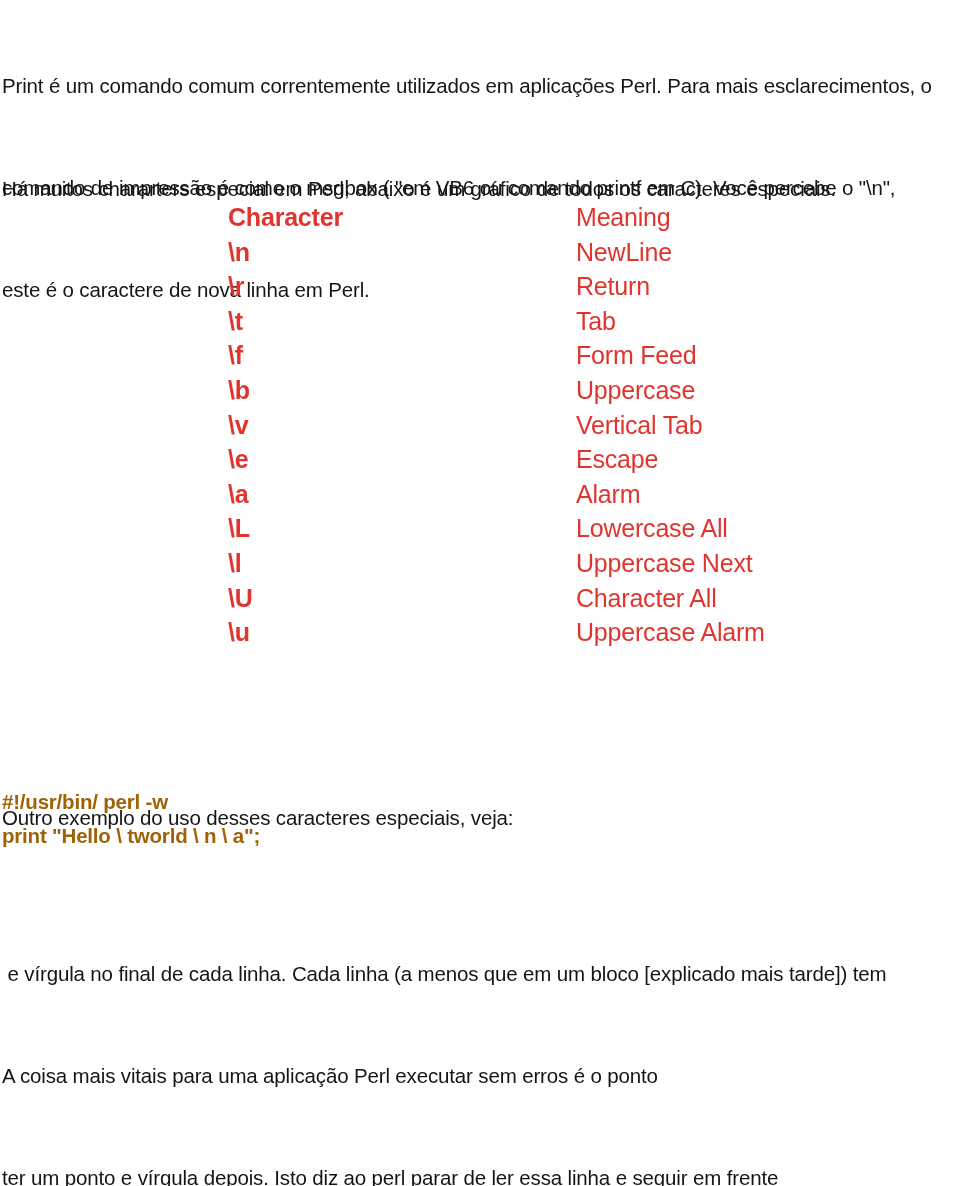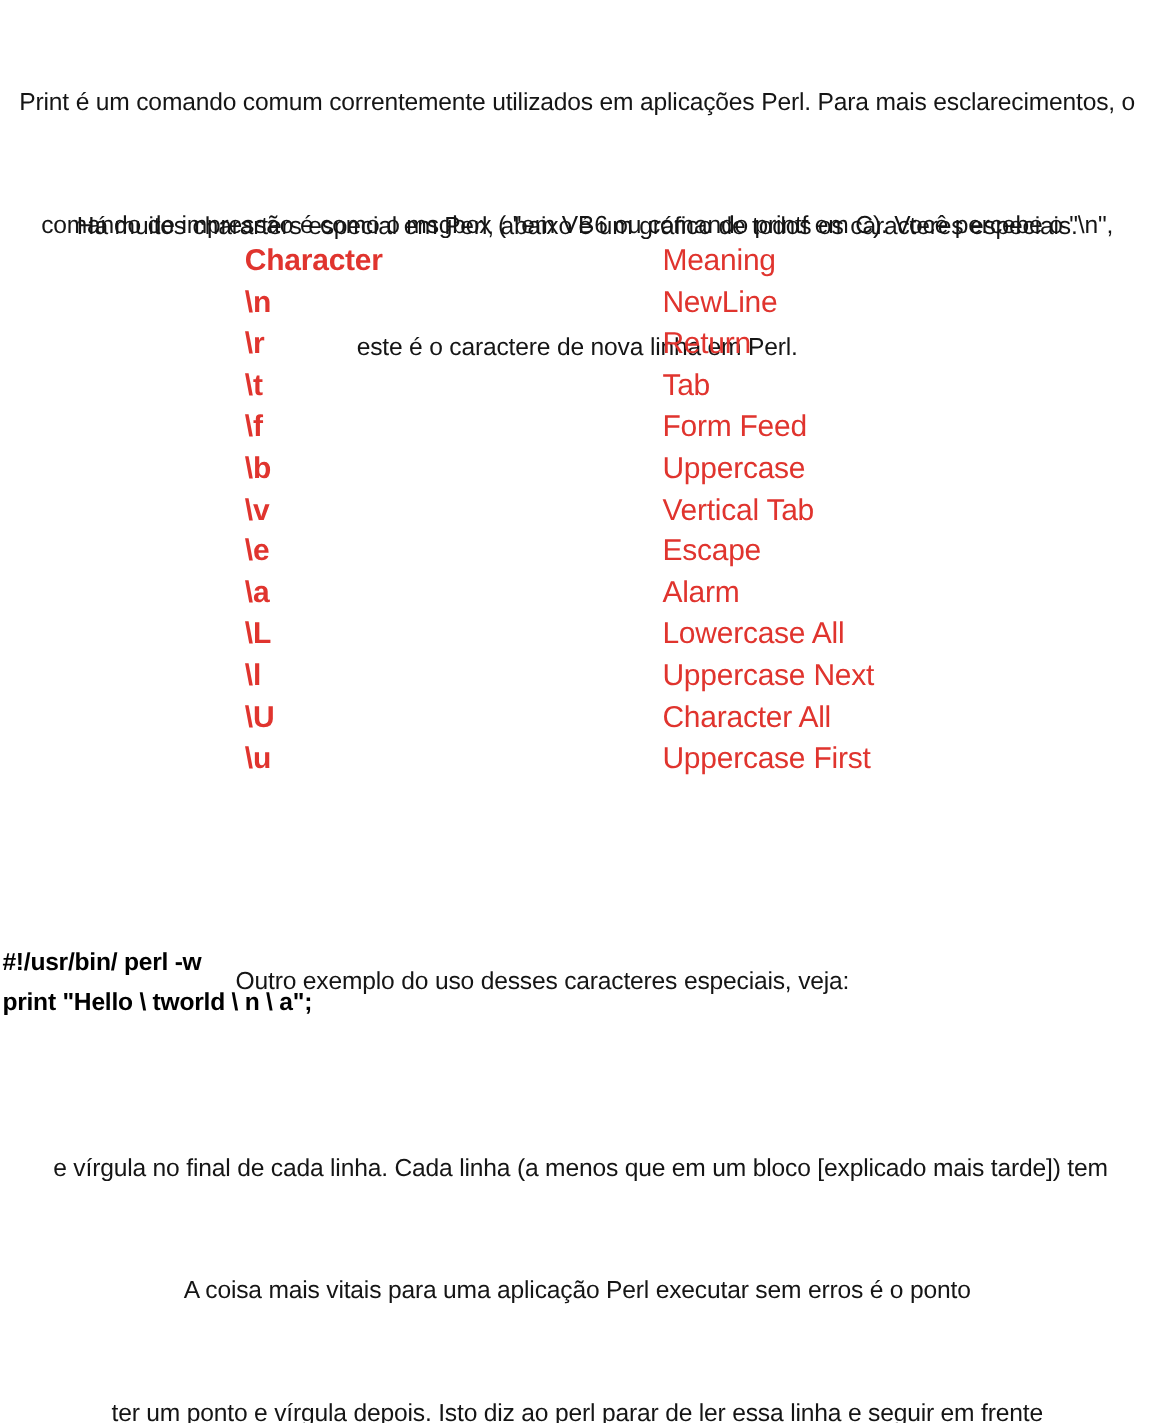--- a/index.html
+++ b/index.html
@@ -24,21 +24,20 @@
     height: 1186px;
   }
 
   
   .para {
     font-size: 20.5px;
     line-height: 34px;
     letter-spacing: -0.15px;
     color: #151515;
     white-space: pre-wrap;
-    text-align: center;
   }
   .para .line {
     display: block;
     white-space: pre;
   }
 
   #intro-paragraph {
     position: absolute;
     left: 2px;
     top: 1px;
@@ -56,20 +55,21 @@
   #special-chars-table {
     position: absolute;
     left: 204px;
     top: 200px;
     width: 600px;
   }
   .sc-row {
     position: relative;
     height: 34.6px;
     line-height: 34.6px;
+    margin-left: 24px;
   }
   .sc-char,
   .sc-meaning {
     position: absolute;
     top: 0;
     color: #e0342e;
     font-family: "Liberation Sans", sans-serif;
     font-size: 25px;
     line-height: 34.6px;
     letter-spacing: -0.2px;
@@ -100,21 +100,21 @@
   }
 
   #code-block {
     position: absolute;
     left: 2px;
     top: 785px;
     width: 900px;
     font-size: 20.5px;
     line-height: 34px;
     font-weight: 700;
-    color: #000000;
+    color: #a16207;
     letter-spacing: -0.2px;
   }
   #code-block .line {
     display: block;
     white-space: pre;
   }
 
   #closing-paragraph {
     position: absolute;
     left: 2px;
@@ -183,21 +183,21 @@
     <div class="sc-row">
       <span class="sc-char">\l</span>
       <span class="sc-meaning">Uppercase Next</span>
     </div>
     <div class="sc-row">
       <span class="sc-char">\U</span>
       <span class="sc-meaning">Character All</span>
     </div>
     <div class="sc-row">
       <span class="sc-char">\u</span>
-      <span class="sc-meaning">Uppercase First</span>
+      <span class="sc-meaning">Uppercase Alarm</span>
     </div>
 
   </div>
 
   <div class="para" id="example-lead">
     <span class="line">Outro exemplo do uso desses caracteres especiais, veja:</span>
   </div>
 
   <div id="code-block">
     <span class="line">#!/usr/bin/ perl -w</span>

